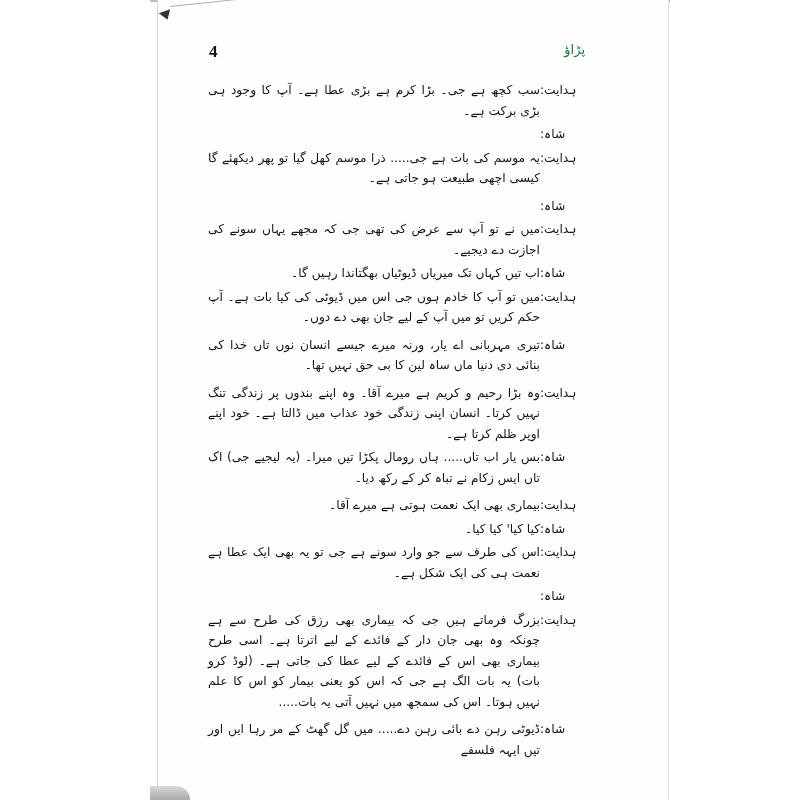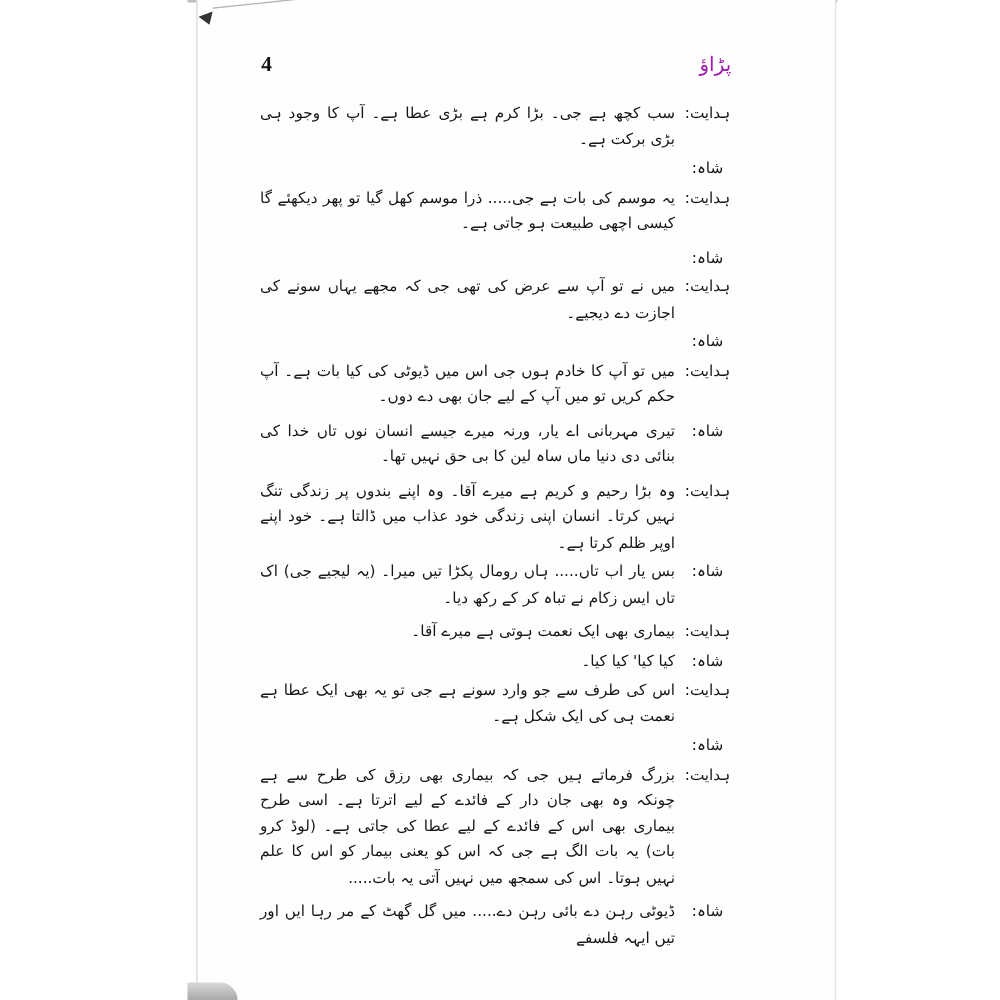--- a/index.html
+++ b/index.html
@@ -78,22 +78,22 @@
       font-family: "Liberation Serif", serif;
       font-weight: bold;
       font-size: 17px;
       color: #111;
     }
     .running-title {
       position: absolute;
       right: 0;
       top: 0;
       font-family: "DejaVu Sans", sans-serif;
-      font-size: 16px;
-      color: #a21caf;
+      font-size: 13px;
+      color: #15803d;
       direction: rtl;
     }
     .dialogue {
       position: absolute;
       left: 208px;
       top: 80px;
       width: 384px;
       direction: rtl;
       font-family: "DejaVu Sans", sans-serif;
       color: #151515;
@@ -104,21 +104,21 @@
       flex-direction: row;
       align-items: flex-start;
       margin-bottom: 3px;
       line-height: 20.5px;
     }
     .turn.gap {
       margin-bottom: 7px;
     }
     .speaker {
       flex: 0 0 52px;
-      text-align: center;
+      text-align: left;
       white-space: nowrap;
     }
     .speech {
       flex: 1 1 auto;
       text-align: justify;
       text-align-last: right;
     }
   </style>
 </head>
 <body>
@@ -149,20 +149,21 @@
     </div>
     <div class="turn">
       <span class="speaker">شاہ:</span>
     </div>
     <div class="turn">
       <span class="speaker">ہدایت:</span>
       <span class="speech">میں نے تو آپ سے عرض کی تھی جی کہ مجھے یہاں سونے کی اجازت دے دیجیے۔</span>
     </div>
     <div class="turn">
       <span class="speaker">شاہ:</span>
+      <span class="speech">اب تیں کہاں تک میریاں ڈیوٹیاں بھگتاندا رہیں گا۔</span>
     </div>
     <div class="turn gap">
       <span class="speaker">ہدایت:</span>
       <span class="speech">میں تو آپ کا خادم ہوں جی اس میں ڈیوٹی کی کیا بات ہے۔ آپ حکم کریں تو میں آپ کے لیے جان بھی دے دوں۔</span>
     </div>
     <div class="turn gap">
       <span class="speaker">شاہ:</span>
       <span class="speech">تیری مہربانی اے یار، ورنہ میرے جیسے انسان نوں تاں خدا کی بنائی دی دنیا ماں ساہ لین کا بی حق نہیں تھا۔</span>
     </div>
     <div class="turn">

